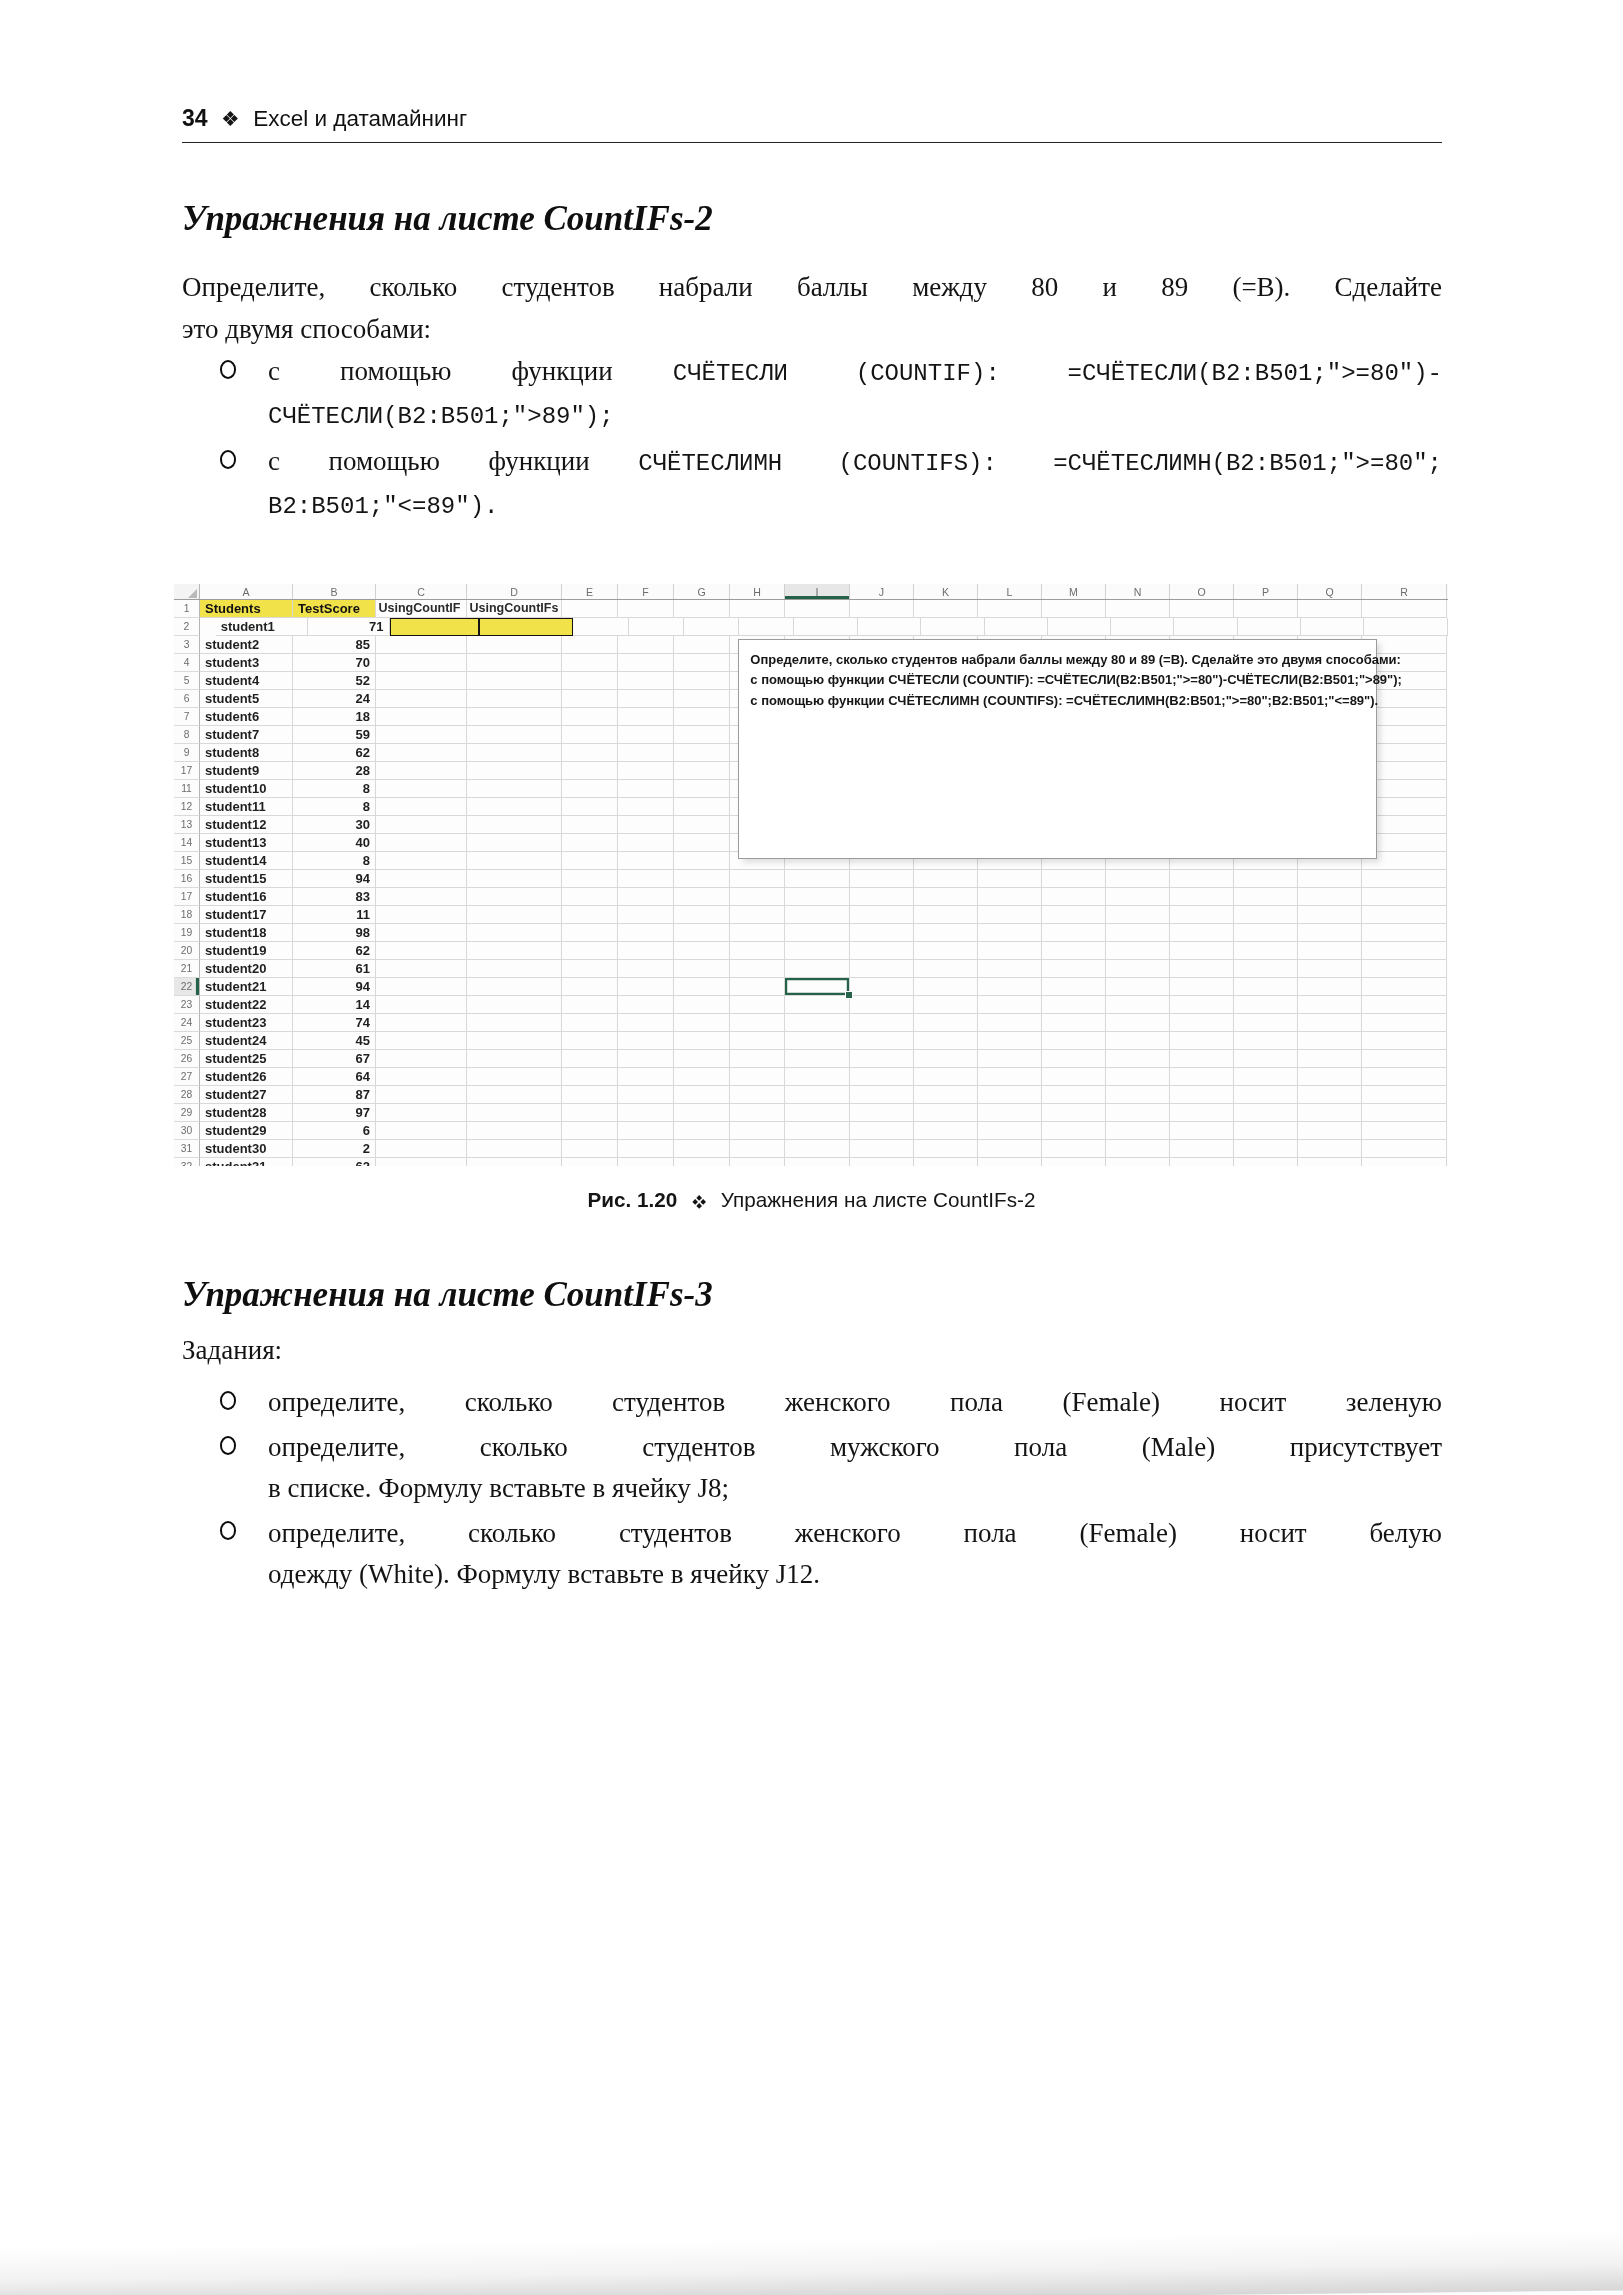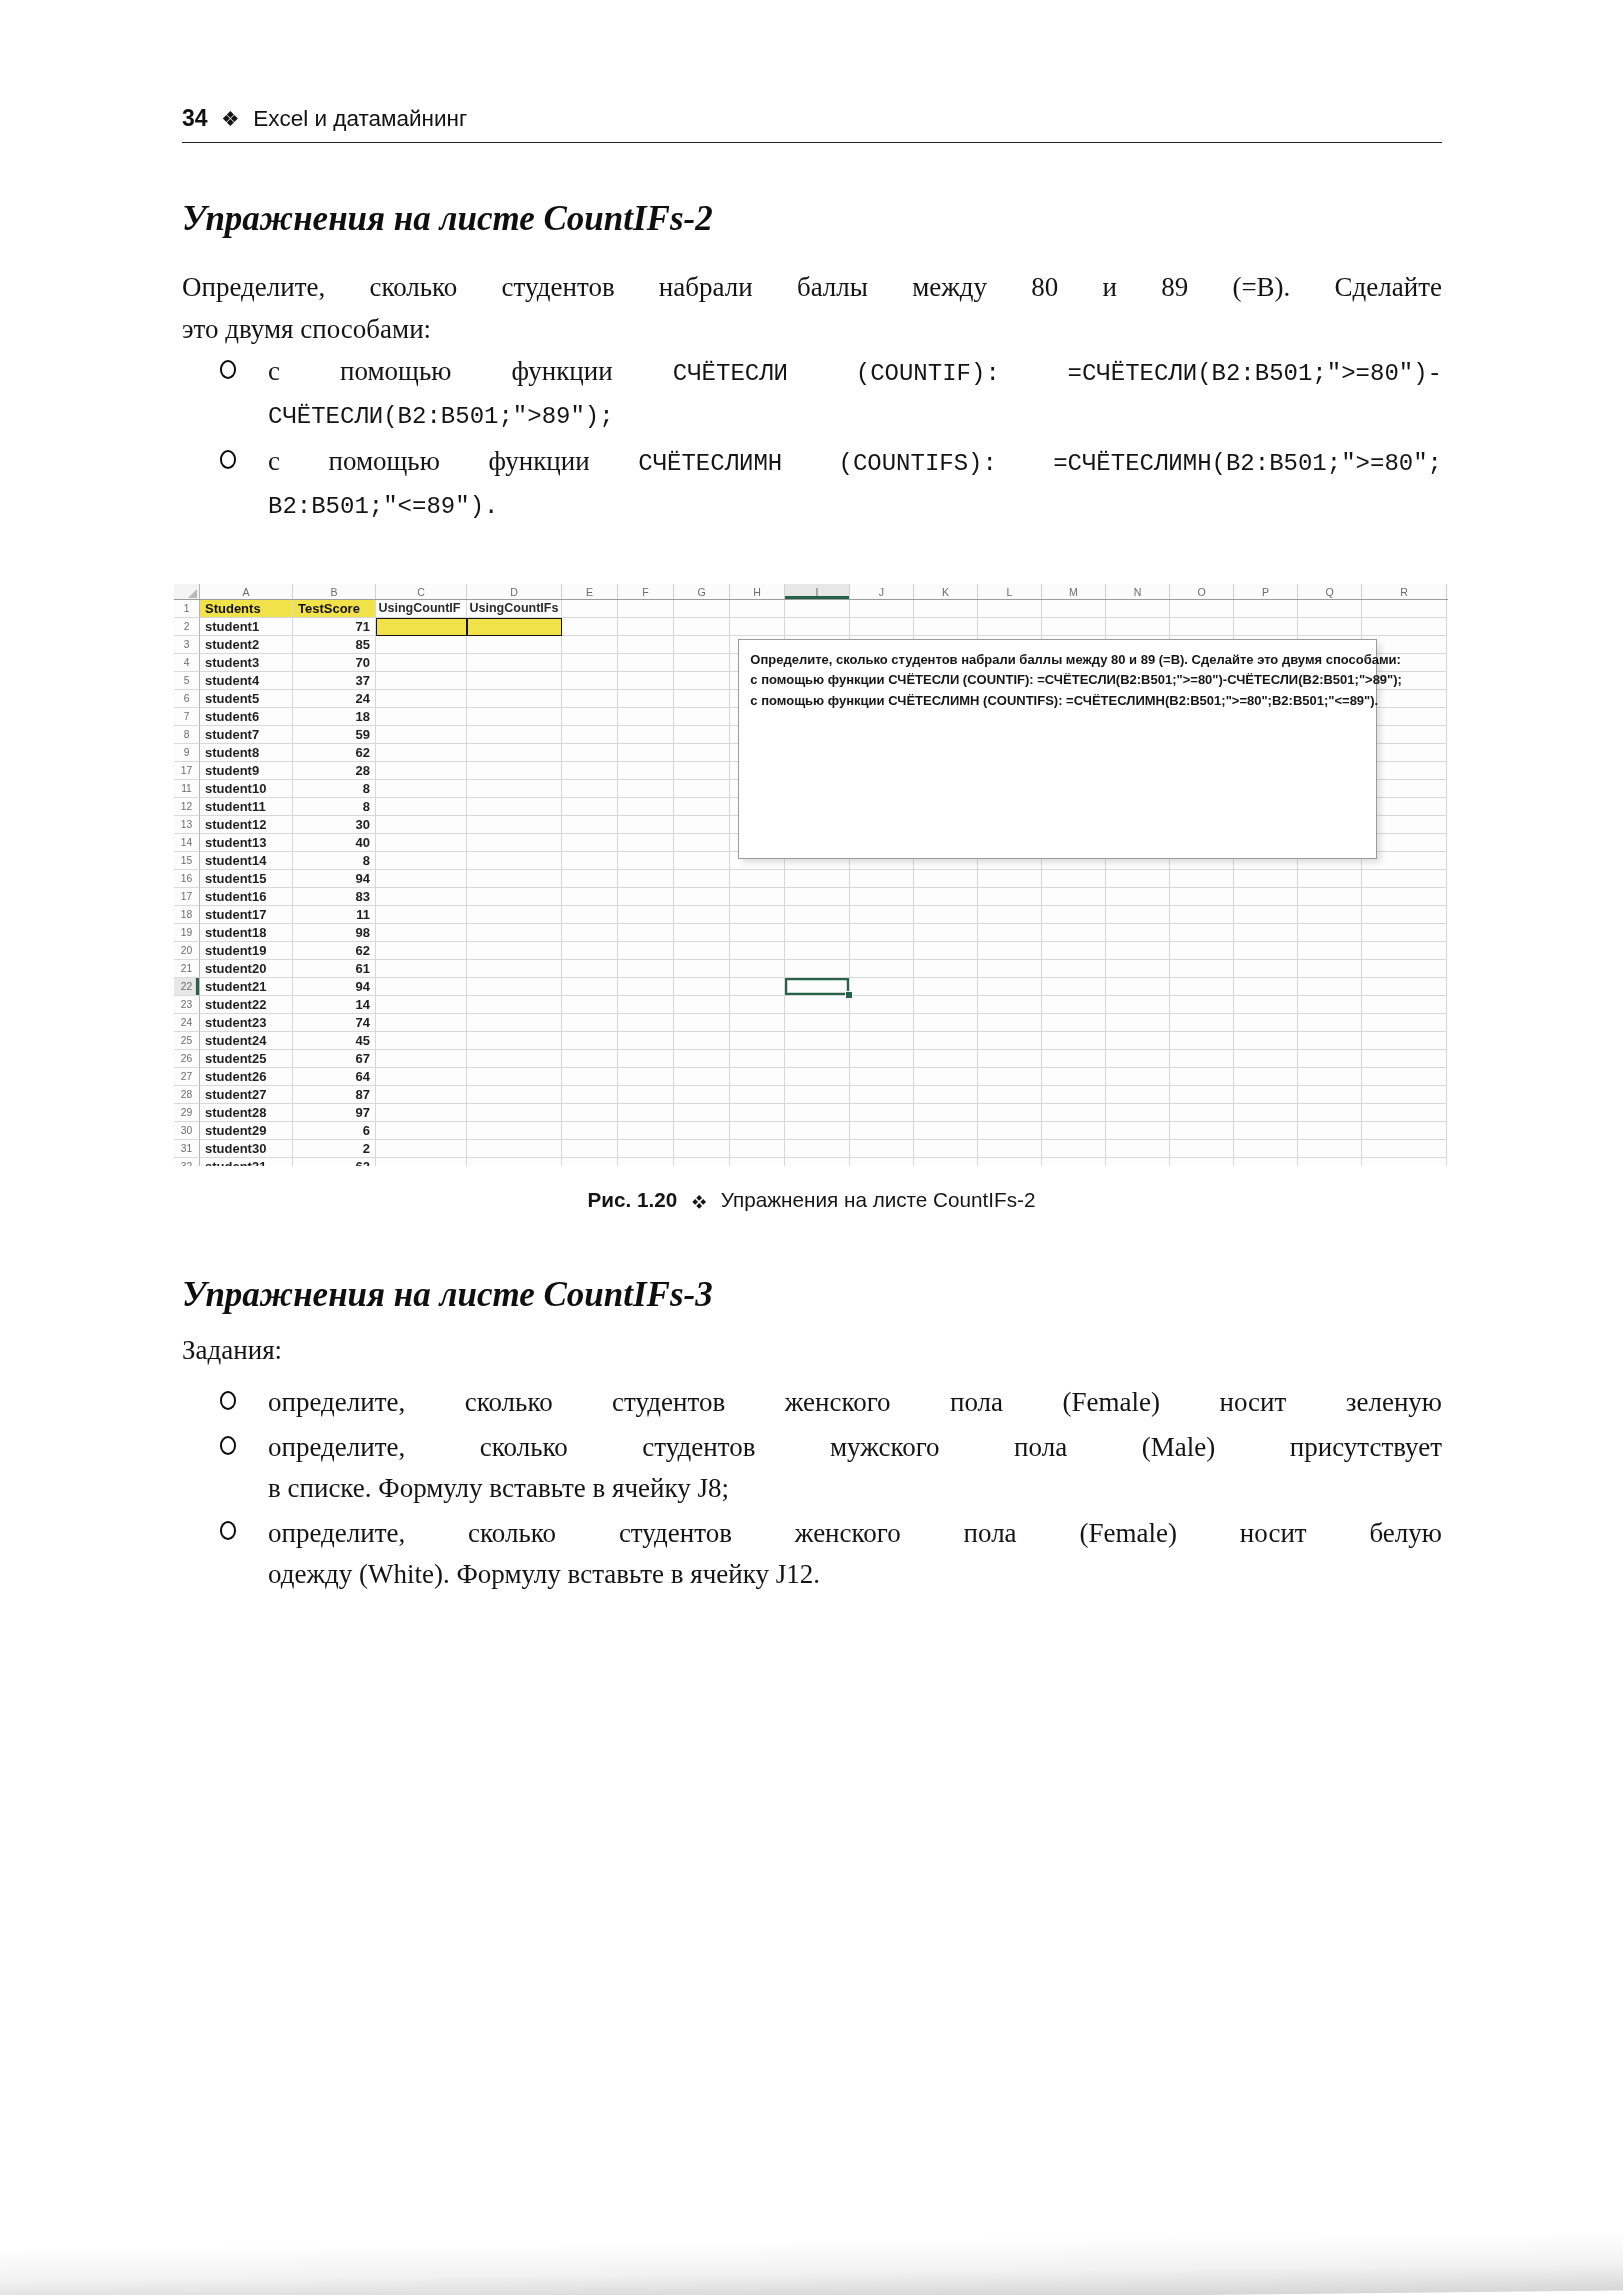--- a/index.html
+++ b/index.html
@@ -163,21 +163,21 @@
         <div class="scell" style="width: 64px;"></div>
         <div class="scell" style="width: 64px;"></div>
         <div class="scell" style="width: 64px;"></div>
         <div class="scell" style="width: 64px;"></div>
         <div class="scell" style="width: 64px;"></div>
         <div class="scell" style="width: 64px;"></div>
         <div class="scell" style="width: 85px;"></div>
       </div>
       <div class="srow">
         <div class="rnh">2</div>
-        <div class="scell" style="width: 93px;">student1</div>
+        <div class="scell" style="width: 93px; margin-left: 16px;">student1</div>
         <div class="scell cell-num" style="width: 83px;">71</div>
         <div class="scell cell-yellow-border" style="width: 91px;"></div>
         <div class="scell cell-yellow-border" style="width: 95px;"></div>
         <div class="scell" style="width: 56px;"></div>
         <div class="scell" style="width: 56px;"></div>
         <div class="scell" style="width: 56px;"></div>
         <div class="scell" style="width: 55px;"></div>
         <div class="scell" style="width: 65px;"></div>
         <div class="scell" style="width: 64px;"></div>
         <div class="scell" style="width: 64px;"></div>
@@ -227,21 +227,21 @@
         <div class="scell" style="width: 64px;"></div>
         <div class="scell" style="width: 64px;"></div>
         <div class="scell" style="width: 64px;"></div>
         <div class="scell" style="width: 64px;"></div>
         <div class="scell" style="width: 64px;"></div>
         <div class="scell" style="width: 85px;"></div>
       </div>
       <div class="srow">
         <div class="rnh">5</div>
         <div class="scell" style="width: 93px;">student4</div>
-        <div class="scell cell-num" style="width: 83px;">37</div>
+        <div class="scell cell-num" style="width: 83px;">52</div>
         <div class="scell" style="width: 91px;"></div>
         <div class="scell" style="width: 95px;"></div>
         <div class="scell" style="width: 56px;"></div>
         <div class="scell" style="width: 56px;"></div>
         <div class="scell" style="width: 56px;"></div>
         <div class="scell" style="width: 55px;"></div>
         <div class="scell" style="width: 65px;"></div>
         <div class="scell" style="width: 64px;"></div>
         <div class="scell" style="width: 64px;"></div>
         <div class="scell" style="width: 64px;"></div>

